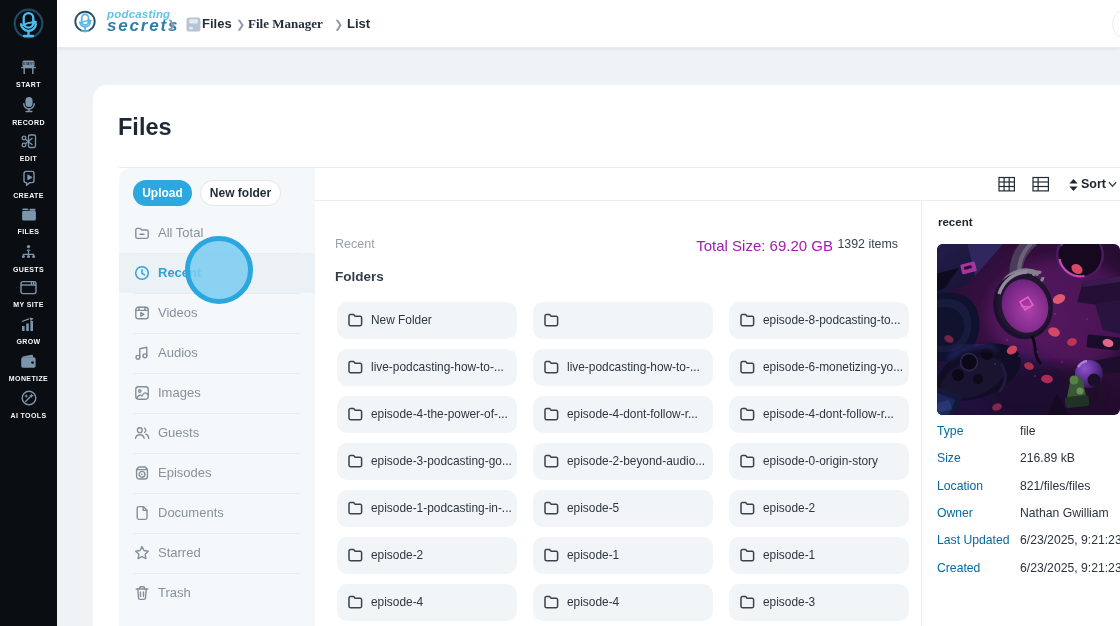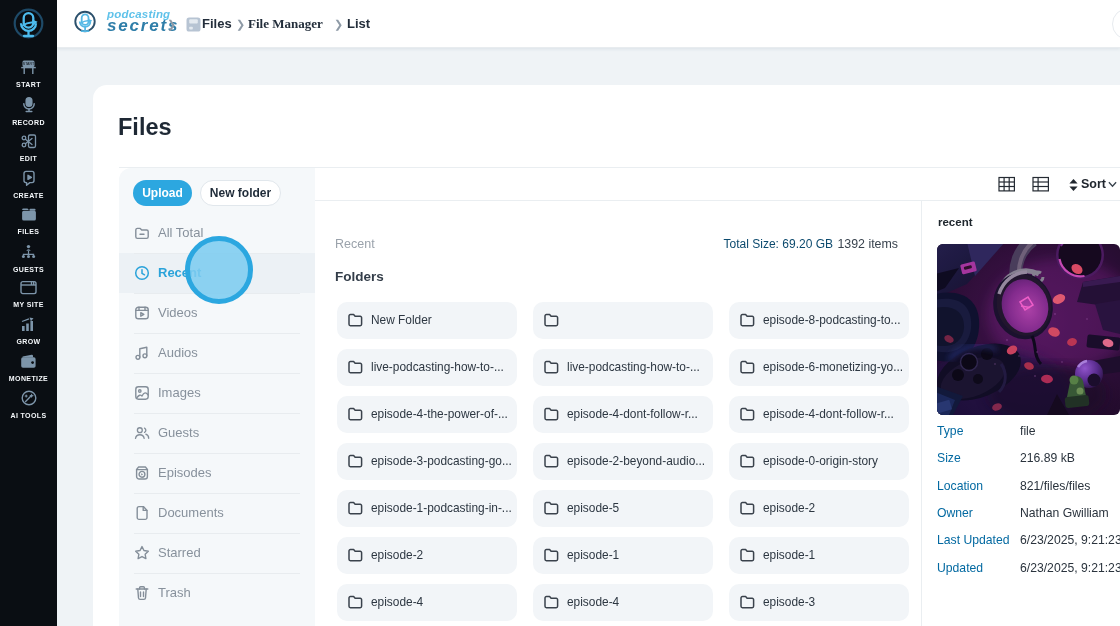--- a/index.html
+++ b/index.html
@@ -36,21 +36,21 @@
 
 .nrow { position:absolute; left:119px; width:196px; height:40px; z-index:3; }
 .nrow .ic { position:absolute; left:15px; top:12px; width:16px; height:16px; }
 .nrow .lb { position:absolute; left:39px; top:0; height:40px; line-height:40px; font-size:13px; color:#87919c; }
 .nrow.active { background:#ecf1f5; }
 .nrow.active .lb { color:#2aa3da; font-weight:bold; }
 .ndiv { position:absolute; left:134px; width:166px; height:1px; background:#e8ecef; z-index:3; }
 
 
 #lbl-recent { position:absolute; left:335px; top:237px; font-size:12.5px; color:#9aa2ab; z-index:2; }
-#lbl-total { position:absolute; right:287px; top:237px; font-size:12px; color:#0c4a6e; z-index:2;margin-left:20px; }
+#lbl-total { position:absolute; right:287px; top:237px; font-size:15px; color:#a21caf; z-index:2;margin-left:20px; }
 #lbl-items { position:absolute; right:222px; top:237px; font-size:12.4px; color:#39434e; z-index:2; }
 #lbl-folders { position:absolute; left:335px; top:269px; font-size:13.5px; font-weight:bold; color:#333d49; z-index:2; }
 .chip { position:absolute; width:180px; height:37px; background:#f2f5f8; border-radius:10px; z-index:2; }
 .chip svg { position:absolute; left:11px; top:11px; }
 .chip span { position:absolute; left:34px; top:0; height:37px; line-height:37px; font-size:11.9px; color:#2d3742;
   white-space:nowrap; overflow:hidden; width:144px; }
 
 
 #tb-icons { position:absolute; left:998px; top:176px; z-index:3; }
 #sorttxt { position:absolute; left:1081px; top:177px; font-size:12.5px; color:#20262e; font-weight:bold; z-index:3; }
@@ -504,21 +504,21 @@
     </div>
 <div class="drow" style="top:506px">
       <span class="k">Owner</span>
       <span class="v">Nathan Gwilliam</span>
     </div>
 <div class="drow" style="top:533px">
       <span class="k">Last Updated</span>
       <span class="v">6/23/2025, 9:21:23 PM</span>
     </div>
 <div class="drow" style="top:561px">
-      <span class="k">Updated</span>
+      <span class="k">Created</span>
       <span class="v">6/23/2025, 9:21:23 PM</span>
     </div>
 </div>
 
 <div id="sidebar">
 <svg style="position:absolute;left:11px;top:6px" width="35" height="36" viewBox="0 0 35 36">
 <circle cx="17.5" cy="17.5" r="13.8" fill="none" stroke="#1e4a68" stroke-width="2.2"></circle>
 <rect x="12.7" y="7.2" width="9.6" height="14.4" rx="4.8" fill="none" stroke="#4dbcee" stroke-width="2.3"></rect>
 <path d="M10 17.3 a7.5 7.5 0 0 0 15 0" fill="none" stroke="#4dbcee" stroke-width="2.3"></path>
 <line x1="17.5" y1="24.8" x2="17.5" y2="29.3" stroke="#4dbcee" stroke-width="2.3"></line>

